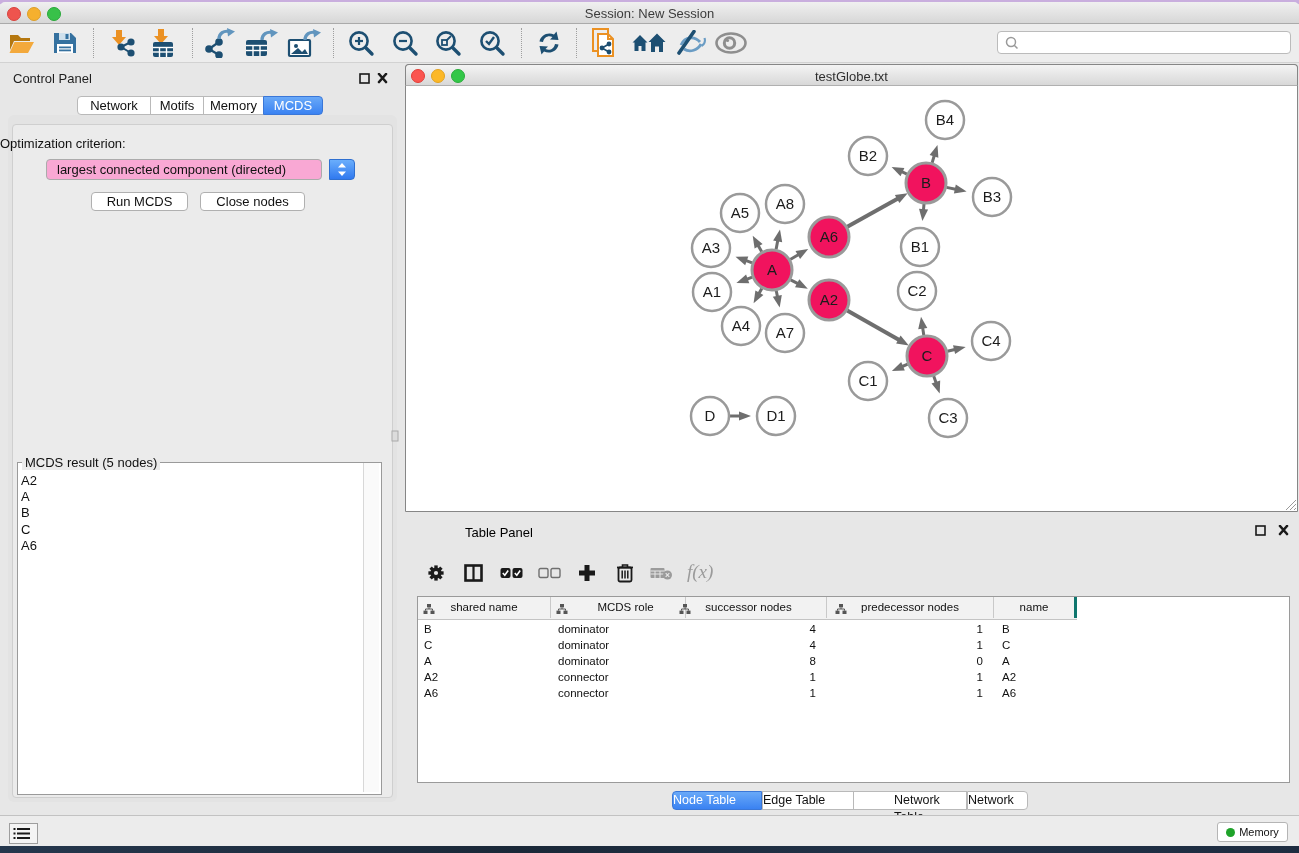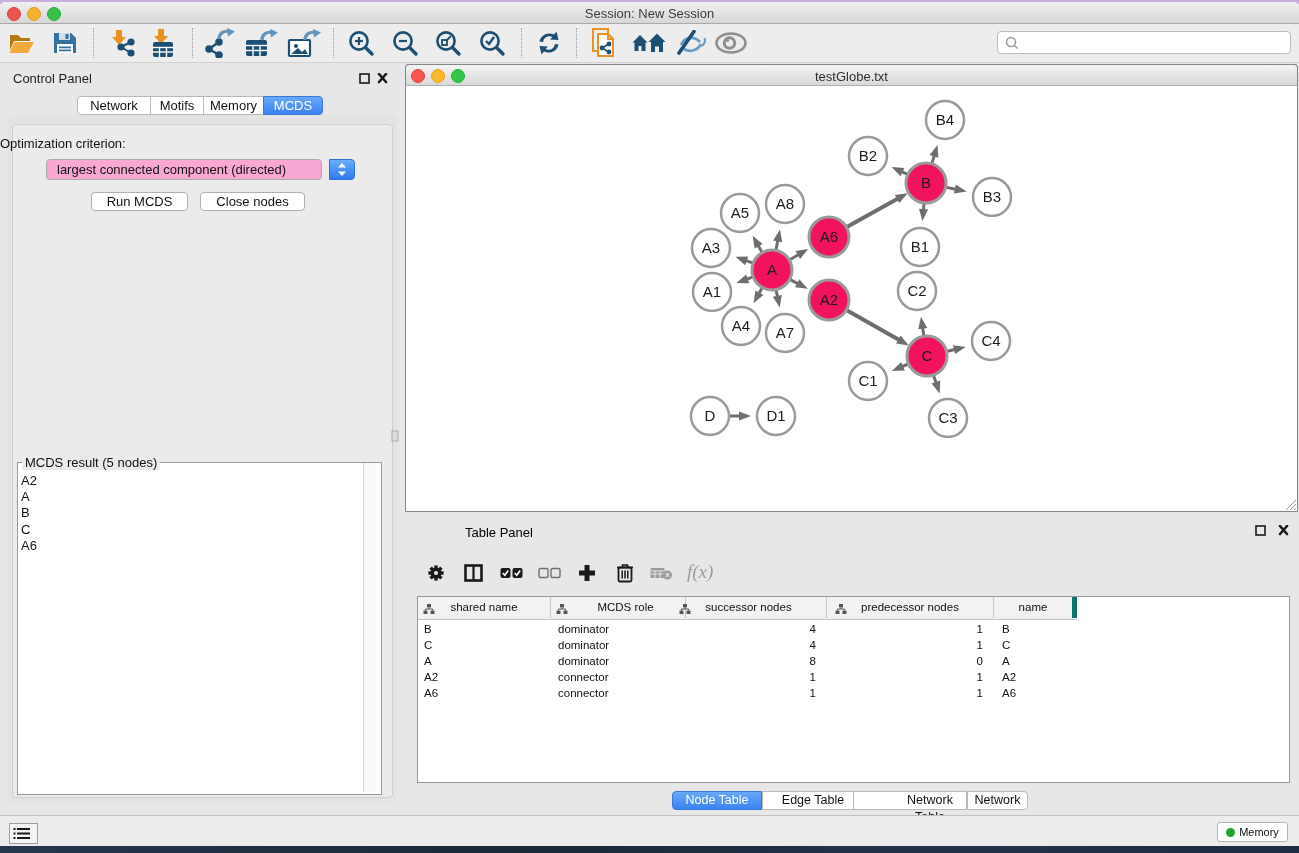--- a/index.html
+++ b/index.html
@@ -40,21 +40,21 @@
 .tls{position:absolute;width:12px;height:12px;border-radius:50%;top:69px;}
 
 #tpTitle{left:417px;top:525px;font-size:13px;color:#000000;margin-left:48px;}
 #tableFrame{left:417px;top:596px;width:873px;height:187px;background:#fff;border:1px solid #9a9a9a;box-sizing:border-box;}
 #thead{left:418px;top:597px;width:659px;height:22px;background:#f2f2f2;border-bottom:1px solid #c4c4c4;}
 .hcell{position:absolute;top:0;height:21px;border-right:1px solid #c9c9c9;box-sizing:border-box;}
 .hcell span{position:absolute;top:4px;width:100%;text-align:center;font-size:11.5px;color:#111;}
 .cell{position:absolute;font-size:11.5px;color:#111;}
 
 .btab{position:absolute;top:791px;height:19px;background:#fff;border:1px solid #b9b9b9;box-sizing:border-box;
- font-size:12.5px;color:#111;text-align:center;line-height:17px;}
+ font-size:12.5px;color:#111;line-height:17px;}
 #statusbar{left:0;top:815px;width:1299px;height:31px;background:#ececec;border-top:1px solid #c2c2c2;}
 #memBtn{left:1217px;top:822px;width:71px;height:20px;background:#fff;border:1px solid #b5b5b5;border-radius:3px;box-sizing:border-box;font-size:11px;color:#111;line-height:18px;text-align:center;}
 #listBtn{left:9px;top:823px;width:29px;height:21px;background:#f4f4f4;border:1px solid #9e9e9e;box-sizing:border-box;}
 #deskBot{left:0;top:846px;width:1299px;height:7px;background:linear-gradient(90deg,#25374d,#1a2838 40%,#223349 70%,#1d2c40);}
 </style></head>
 <body>
 <div id="deskTop" class="abs"></div>
 <div id="titlebar" class="abs">
     <div class="t">Session: New Session</div>
   </div>
@@ -384,21 +384,21 @@
     </div>
 <div class="hcell" style="left:148px;width:120px">
       <span>MCDS role</span>
     </div>
 <div class="hcell" style="left:253px;width:156px">
       <span>successor nodes</span>
     </div>
 <div class="hcell" style="left:409px;width:167px">
       <span>predecessor nodes</span>
     </div>
-<div class="hcell" style="left:576px;width:83px;border-right:5px solid #0f766e">
+<div class="hcell" style="left:576px;width:83px;border-right:3px solid #0f766e">
       <span>name</span>
     </div>
 </div>
 <svg class="abs" style="left:423px;top:603px" width="12" height="12" viewBox="0 0 12 12">
     <g fill="#555">
       <rect x="4" y="1" width="4" height="3.4"></rect>
       <rect x="0.5" y="7.6" width="4" height="3.4"></rect>
       <rect x="7.5" y="7.6" width="4" height="3.4"></rect>
     </g>
     <path d="M6 4.4 L6 6 M2.5 7.6 L2.5 6 L9.5 6 L9.5 7.6" fill="none" stroke="#555" stroke-width="1"></path>

